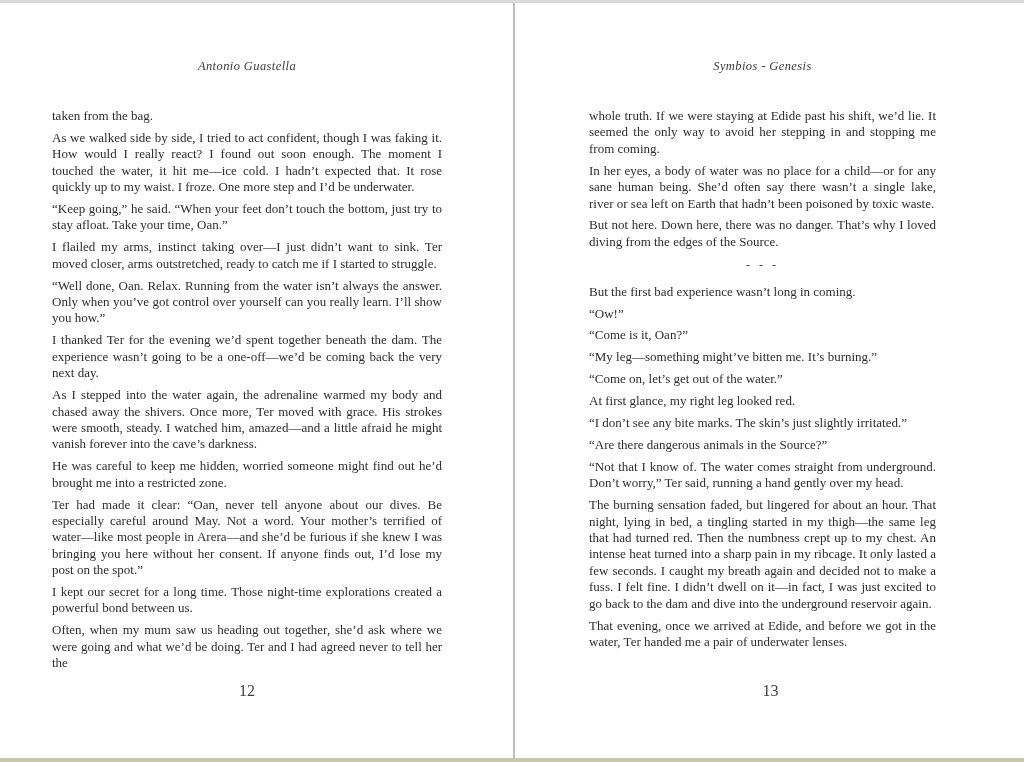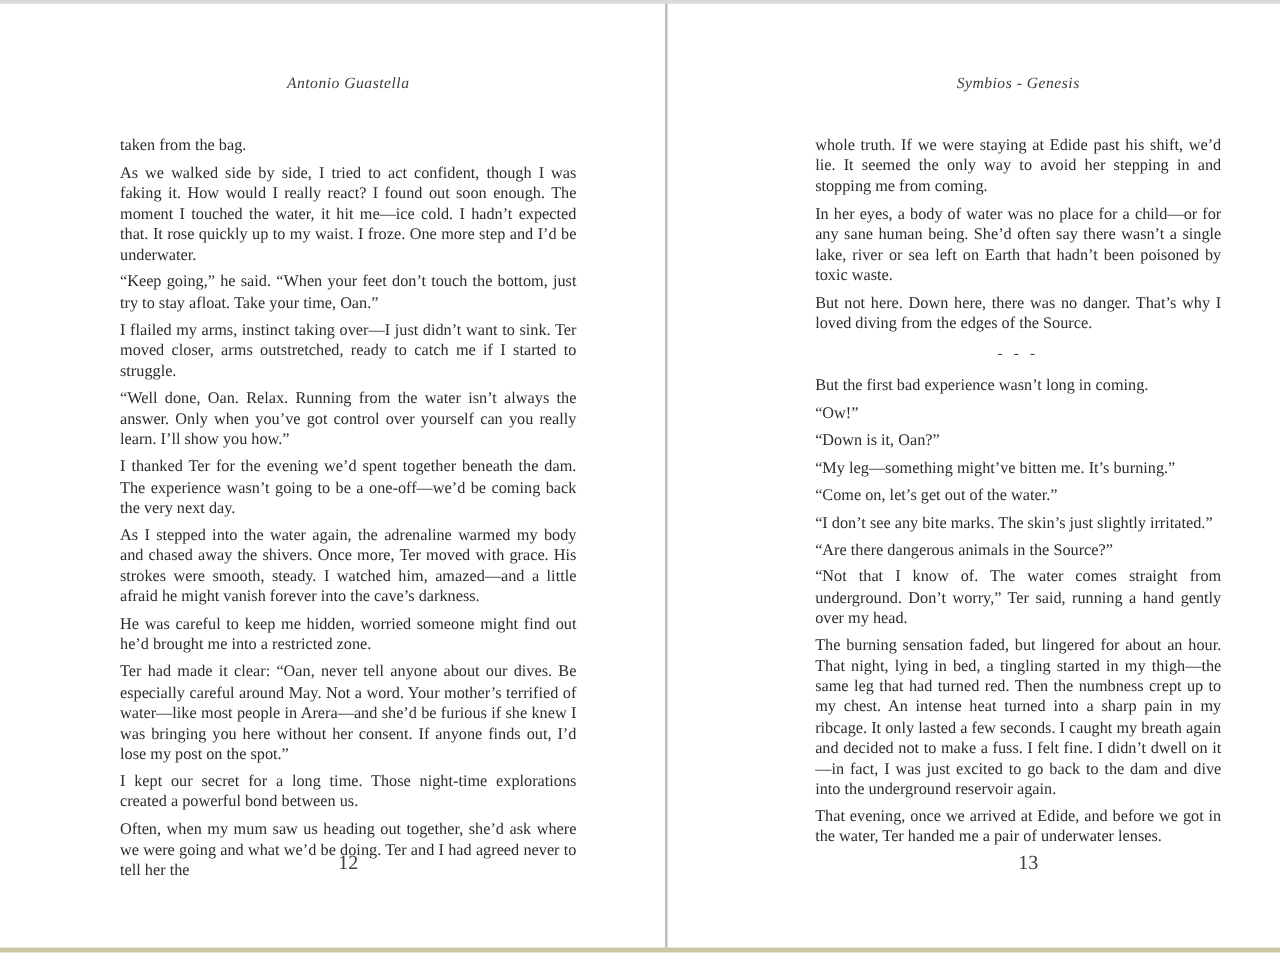--- a/index.html
+++ b/index.html
@@ -35,21 +35,20 @@
   }
   .gutter-divider {
     width: 2px;
     background: #bdbdbd;
     flex: 0 0 auto;
   }
   .page {
     position: relative;
     box-sizing: border-box;
     height: 100%;
-    margin-left: 44px;
   }
   .page.left {
     width: 513px;
     padding: 56px 71px 0 52px;
   }
   .page.right {
     width: 468px;
     padding: 56px 47px 0 74px;
   }
   .running-header {
@@ -114,23 +113,24 @@
 
   <section class="page right">
     <div class="running-header">Symbios - Genesis</div>
     <div class="page-body">
         <p class="para">whole truth. If we were staying at Edide past his shift, we’d lie. It seemed the only way to avoid her stepping in and stopping me from coming.</p>
         <p class="para">In her eyes, a body of water was no place for a child—or for any sane human being. She’d often say there wasn’t a single lake, river or sea left on Earth that hadn’t been poisoned by toxic waste.</p>
         <p class="para">But not here. Down here, there was no danger. That’s why I loved diving from the edges of the Source.</p>
         <p class="separator">- - -</p>
         <p class="para">But the first bad experience wasn’t long in coming.</p>
         <p class="para">“Ow!”</p>
-        <p class="para">“Down is it, Oan?”</p>
+        <p class="para">“Come is it, Oan?”</p>
         <p class="para">“My leg—something might’ve bitten me. It’s burning.”</p>
         <p class="para">“Come on, let’s get out of the water.”</p>
+        <p class="para">At first glance, my right leg looked red.</p>
         <p class="para">“I don’t see any bite marks. The skin’s just slightly irritated.”</p>
         <p class="para">“Are there dangerous animals in the Source?”</p>
         <p class="para">“Not that I know of. The water comes straight from underground. Don’t worry,” Ter said, running a hand gently over my head.</p>
         <p class="para">The burning sensation faded, but lingered for about an hour. That night, lying in bed, a tingling started in my thigh—the same leg that had turned red. Then the numbness crept up to my chest. An intense heat turned into a sharp pain in my ribcage. It only lasted a few seconds. I caught my breath again and decided not to make a fuss. I felt fine. I didn’t dwell on it—in fact, I was just excited to go back to the dam and dive into the underground reservoir again.</p>
         <p class="para">That evening, once we arrived at Edide, and before we got in the water, Ter handed me a pair of underwater lenses.</p>
       </div>
     <div class="page-number">13</div>
   </section>
 
 </div>

